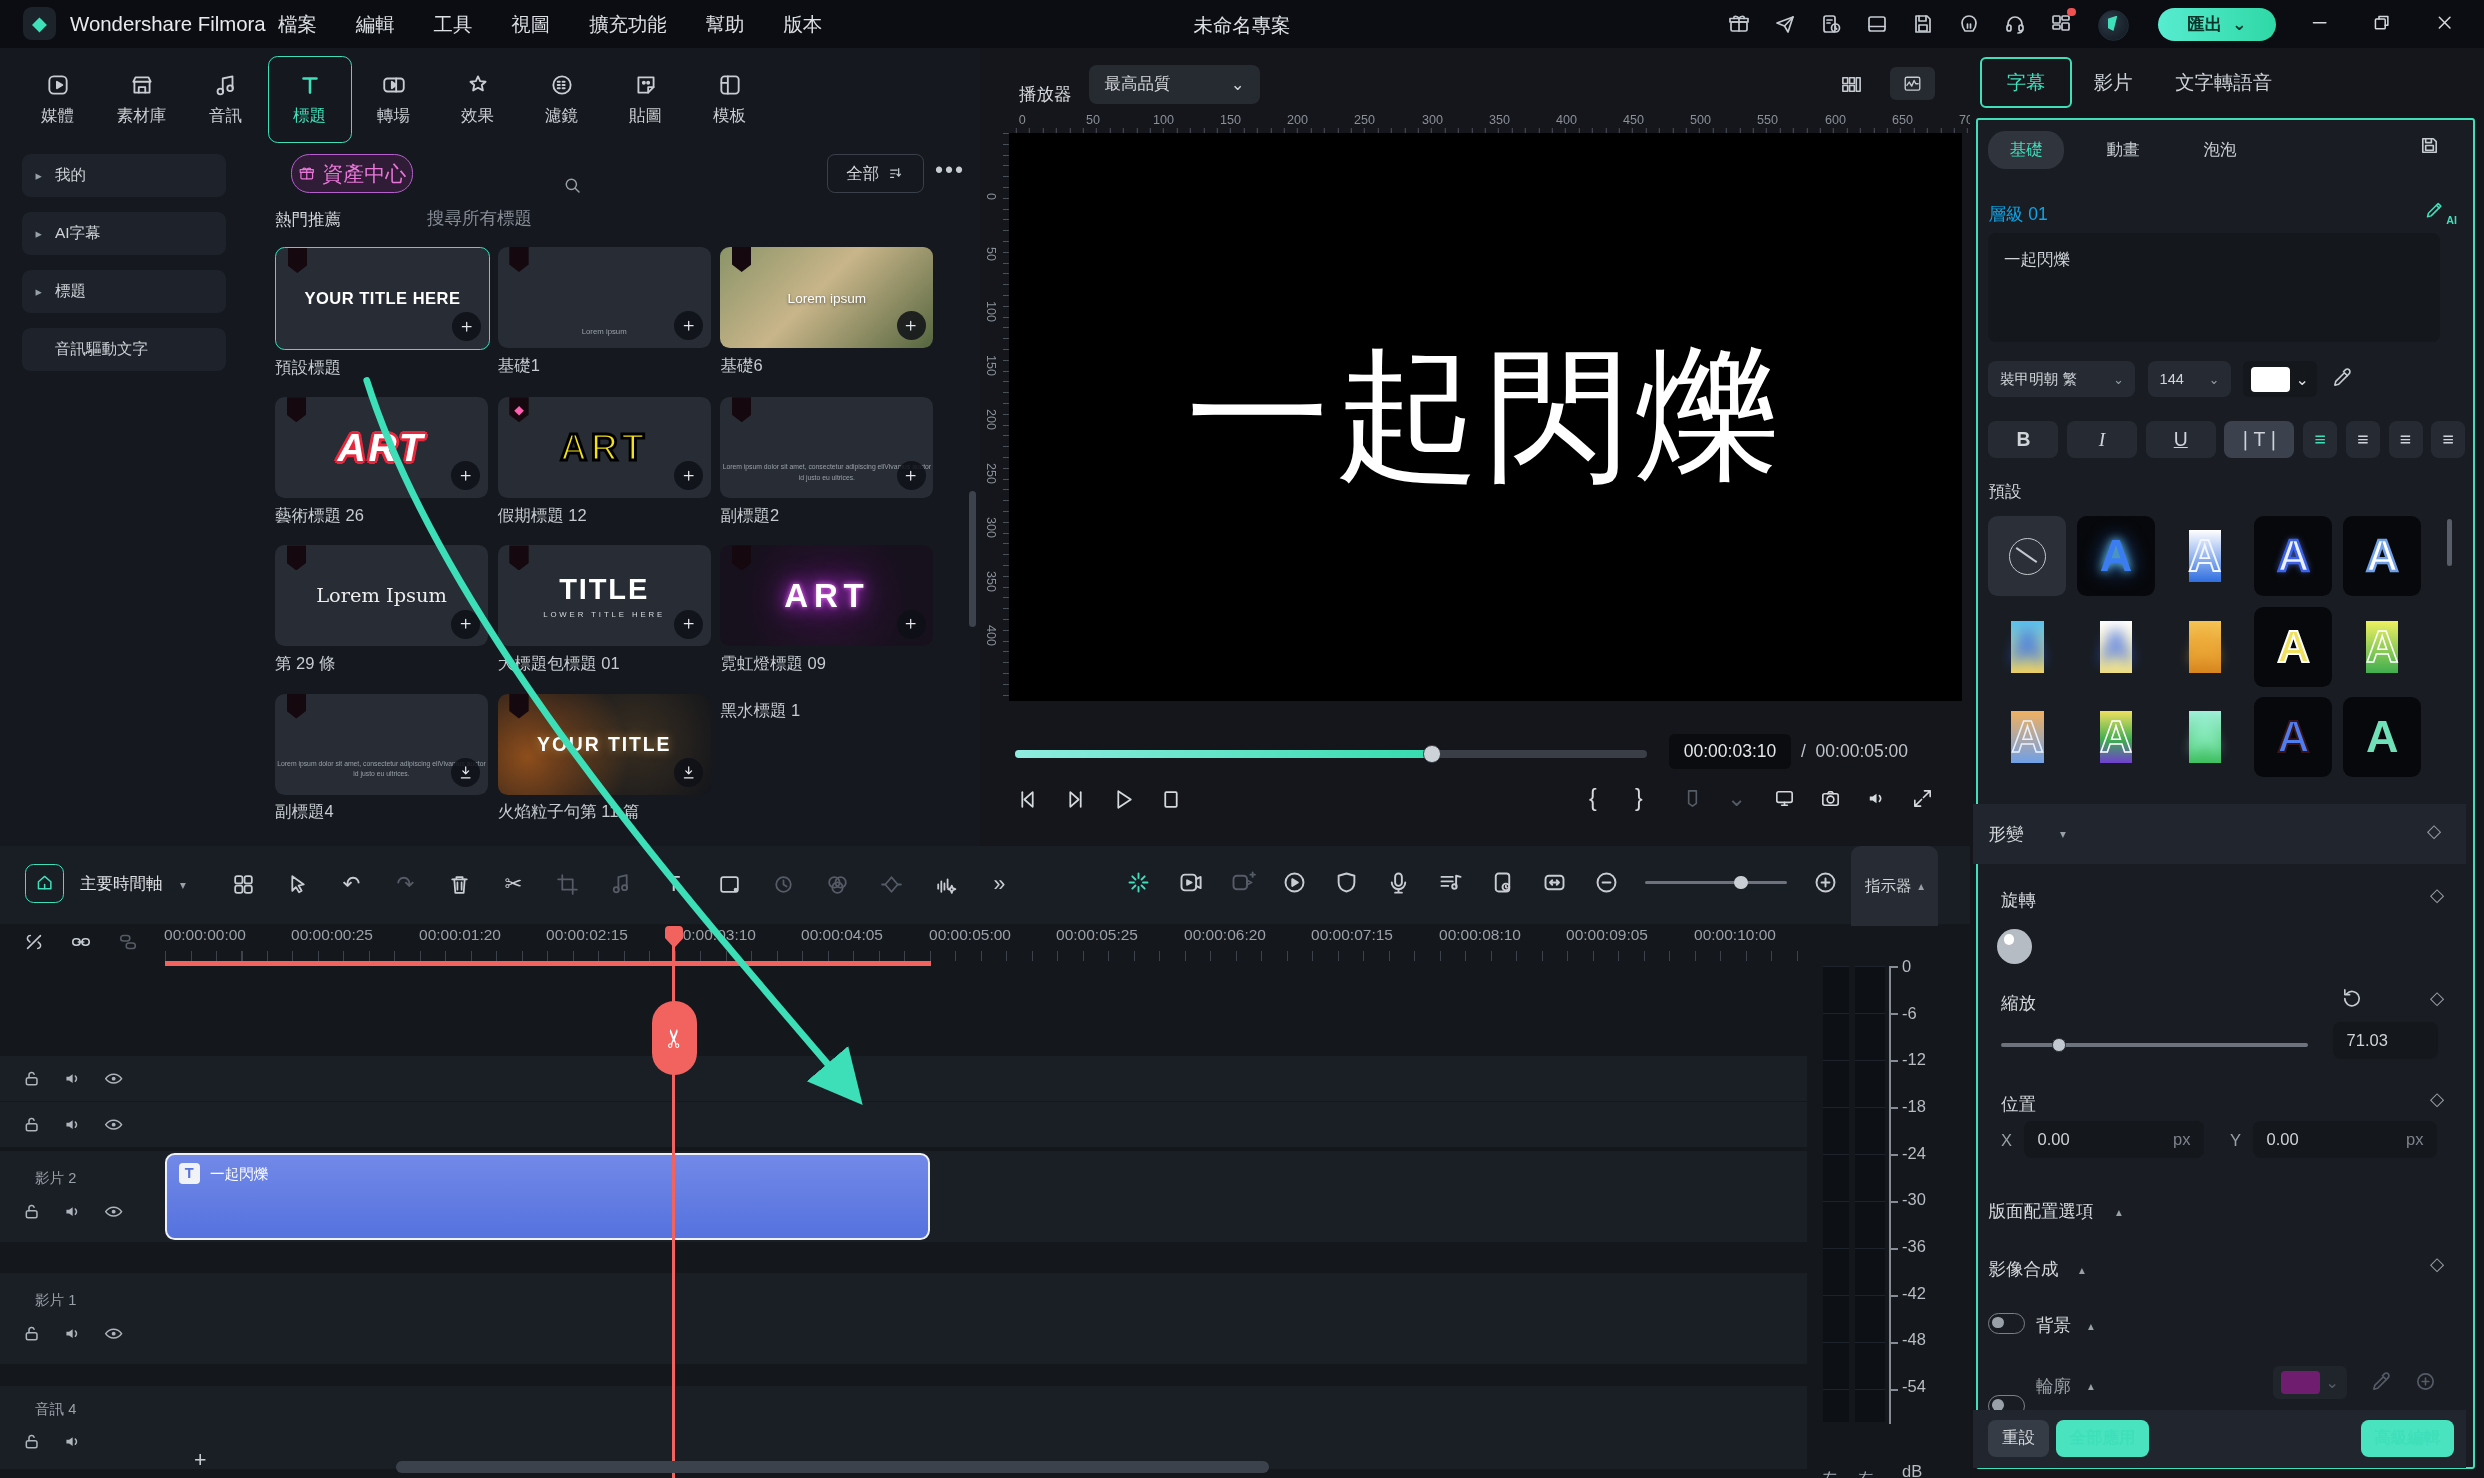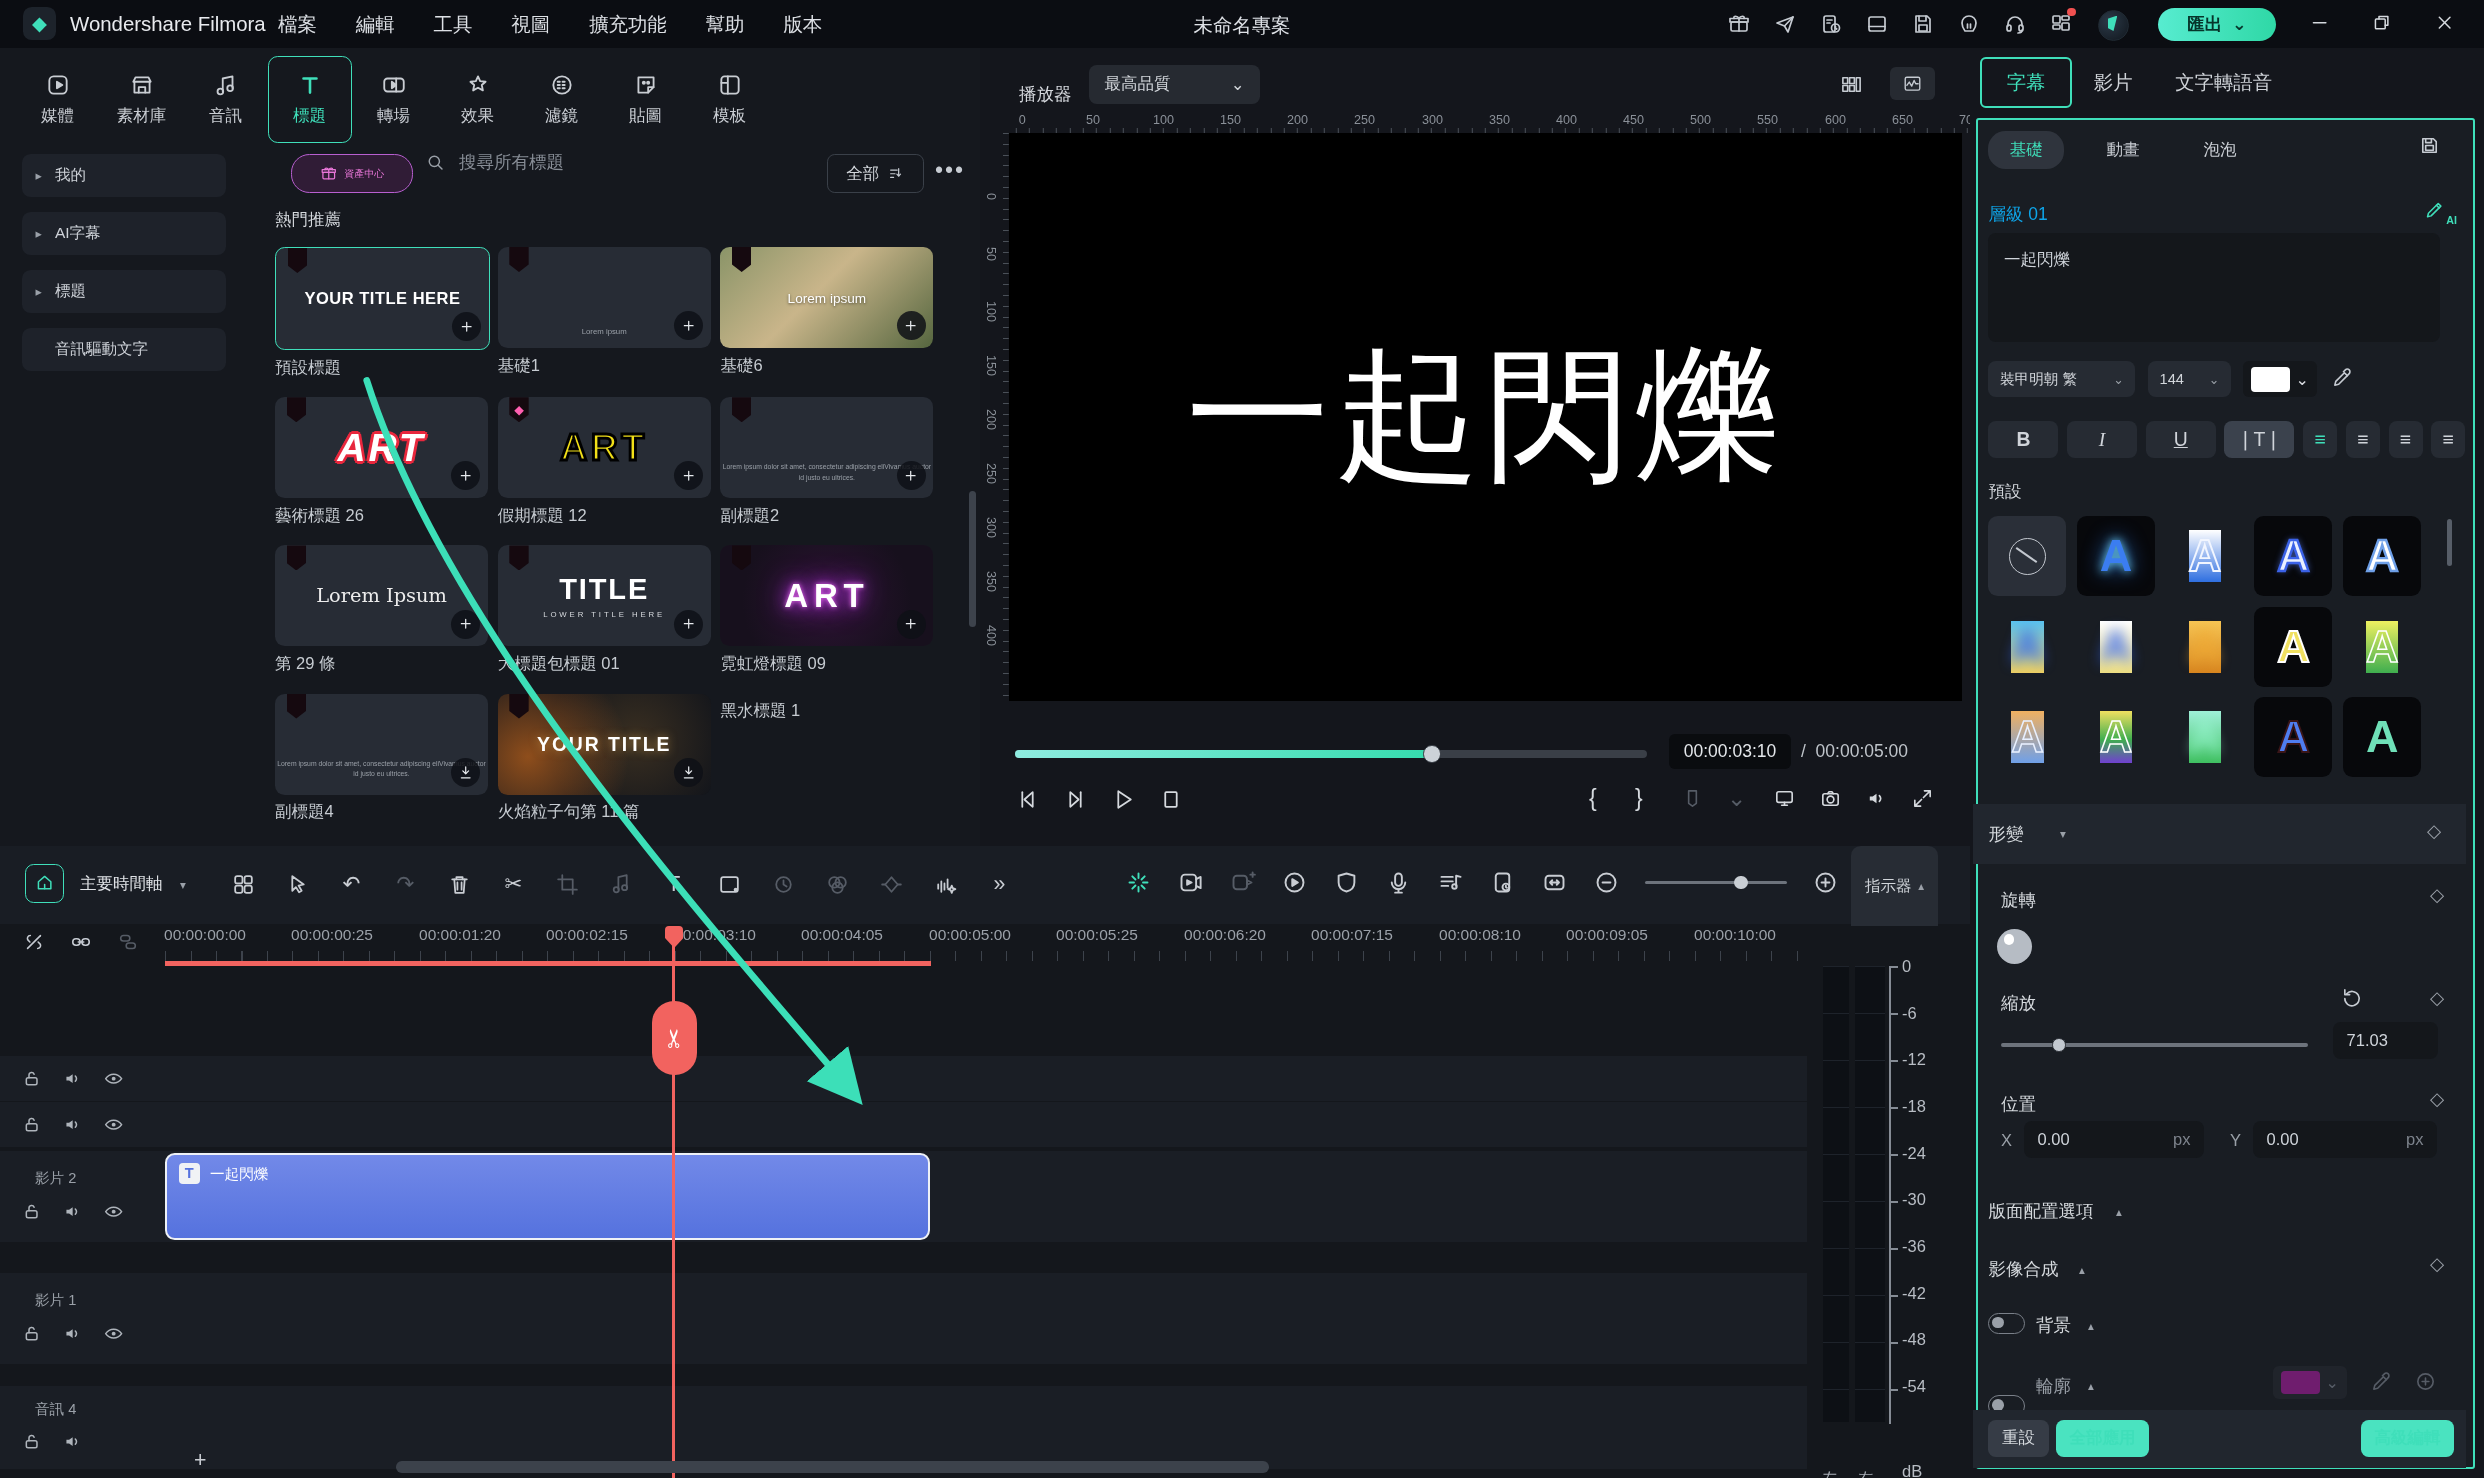--- a/index.html
+++ b/index.html
@@ -37,23 +37,23 @@
   #ltabs{left:15.5px;top:7.8px;display:flex;}
   .ltab{width:82px;height:85px;display:flex;flex-direction:column;align-items:center;justify-content:center;gap:6.8px;
         color:#c9cdd3;font-size:16.5px;border:1.9px solid transparent;border-radius:9.7px;}
   .ltab .ic{width:26px;height:26px;color:inherit;}
   .ltab.active{border-color:#3fdfba;color:#3fdfba;}
   .sideitem{left:22px;width:204px;height:43px;background:#1e222a;border-radius:8.7px;display:flex;align-items:center;
             gap:9.7px;padding-left:13.6px;box-sizing:border-box;font-size:15.5px;color:#ced2d8;}
   .sideitem .chev{color:#9aa0a8;font-size:12.6px;width:9.7px;}
   #assetbadge{left:291px;top:106px;width:120px;height:37px;border-radius:18.4px;background:#301c36;
         border:1.5px solid #b85fd0;display:flex;align-items:center;justify-content:center;gap:6.8px;
-        color:#e876d8;font-size:10px;}
+        color:#e876d8;font-size:21px;}
   #assetbadge .ic{width:17.5px;height:17.5px;color:#e876d8;}
-  #searchbox{left:425px;top:103px;display:flex;align-items:center;gap:11.6px;}
+  #searchbox{left:425px;top:127px;display:flex;align-items:center;gap:11.6px;flex-direction:column;}
   #searchbox .ic{width:20.4px;height:20.4px;color:#9aa0a8;}
   #searchinput{background:transparent;border:none;outline:none;color:#c3c8cf;font-size:17.5px;width:291px;
         font-family:inherit;}
   #searchinput::placeholder{color:#878d96;}
   #filterbtn{left:827px;top:106px;width:95px;height:37px;border:1.5px solid #3a4049;border-radius:7.8px;
         display:flex;align-items:center;justify-content:center;gap:7.8px;font-size:16.5px;color:#d2d6db;}
   #filterbtn .ic{width:17.5px;height:17.5px;}
   #moredots{left:935px;top:109px;font-size:23px;color:#c6cbd2;letter-spacing:1.9px;}
   #sectiontitle{left:275px;top:161px;font-size:16.5px;color:#d5d9de;}
   #cards{left:275px;top:199px;display:grid;grid-template-columns:repeat(3,213px);gap:18.4px 9.7px;}

